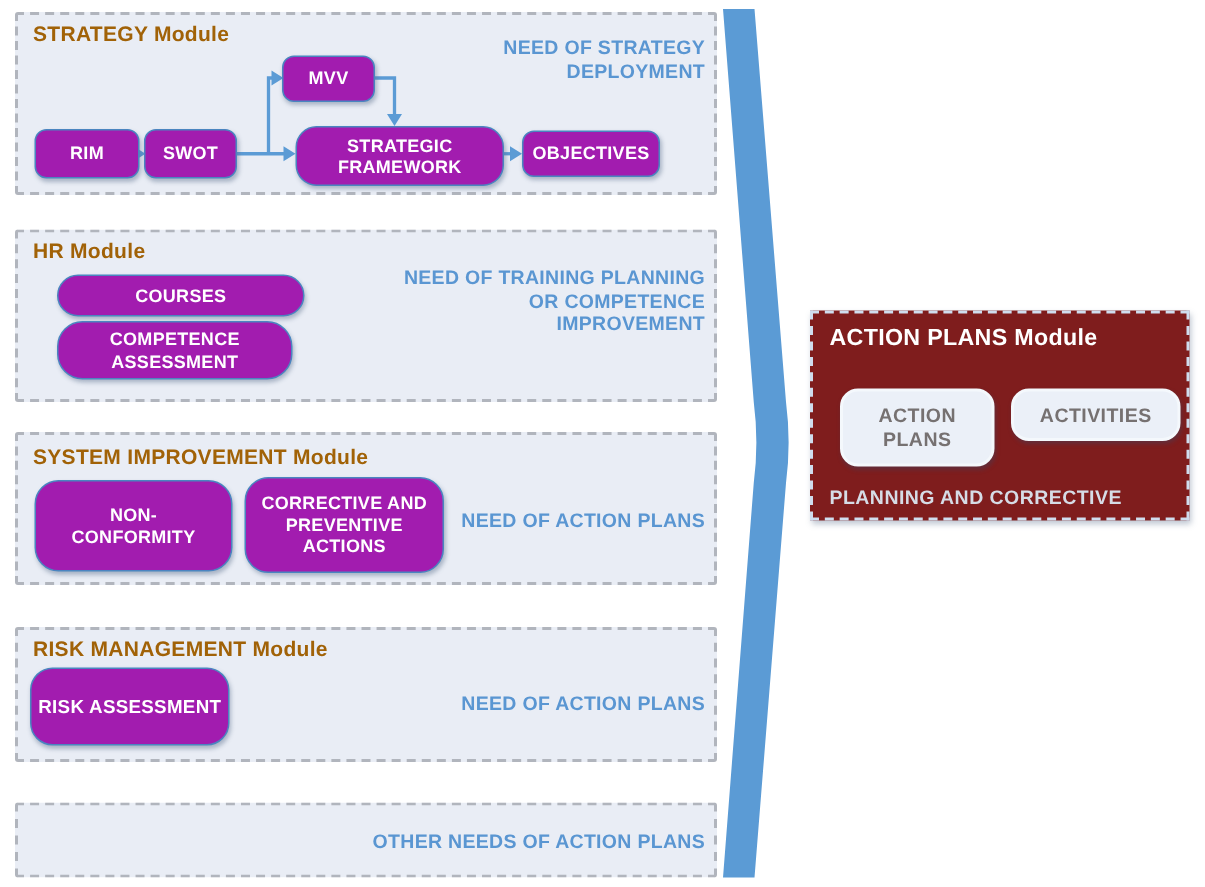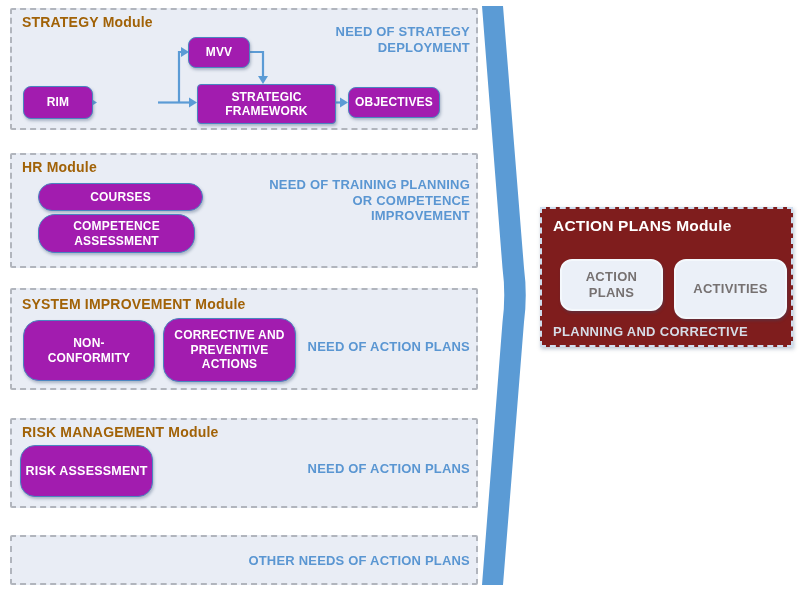--- a/index.html
+++ b/index.html
@@ -71,22 +71,23 @@
       <polygon points="258,76 263,84 268,76"></polygon>
       <polygon points="340,97.5 348,102.5 340,107.5"></polygon>
       <path d="M482,6 L503,6 L524,268 Q527.5,295 524,322 L503,585 L482,585 L502.5,322 Q506,295 502.5,268 Z"></path>
     </g>
   </svg>
 
   <div class="module-title" style="left:22px;top:14px;">STRATEGY Module</div>
   <div class="need-label" style="left:270px;top:24px;width:200px;">NEED OF STRATEGY
 DEPLOYMENT</div>
   <div class="bluebox" style="left:23px;top:86px;width:70px;height:33px;border-radius:8px;text-align:center;">RIM</div>
+  <div class="bluebox" style="left:96px;top:86px;width:62px;height:33px;border-radius:8px;">SWOT</div>
   <div class="bluebox" style="left:188px;top:37px;width:62px;height:31px;border-radius:8px;">MVV</div>
-  <div class="bluebox" style="left:197px;top:84px;width:139px;height:40px;border-radius:4px;">STRATEGIC
+  <div class="bluebox" style="left:197px;top:84px;width:139px;height:40px;border-radius:14px;">STRATEGIC
 FRAMEWORK</div>
   <div class="bluebox" style="left:348px;top:87px;width:92px;height:31px;border-radius:8px;">OBJECTIVES</div>
 
   <div class="module-title" style="left:22px;top:159px;">HR Module</div>
   <div class="need-label" style="left:240px;top:177px;width:230px;">NEED OF TRAINING PLANNING
 OR COMPETENCE
 IMPROVEMENT</div>
   <div class="bluebox" style="left:38px;top:183px;width:165px;height:28px;border-radius:14px;">COURSES</div>
   <div class="bluebox" style="left:38px;top:214px;width:157px;height:39px;border-radius:17px;">COMPETENCE
 ASSESSMENT</div>
@@ -102,17 +103,17 @@
   <div class="module-title" style="left:22px;top:424px;">RISK MANAGEMENT Module</div>
   <div class="need-label" style="left:300px;top:461px;width:170px;">NEED OF ACTION PLANS</div>
   <div class="bluebox" style="left:20px;top:445px;width:133px;height:52px;border-radius:15px;font-size:12.5px;">RISK ASSESSMENT</div>
 
   <div class="need-label" style="left:240px;top:553px;width:230px;">OTHER NEEDS OF ACTION PLANS</div>
 
   <div class="blue-panel">
     <div class="blue-panel-title">ACTION PLANS Module</div>
     <div class="lightbox" style="left:18px;top:50px;width:103px;height:52px;">ACTION
 PLANS</div>
-    <div class="lightbox" style="left:132px;top:50px;width:113px;height:60px;">ACTIVITIES</div>
+    <div class="lightbox" style="left:132px;top:50px;width:113px;height:35px;">ACTIVITIES</div>
     <div class="blue-panel-footer">PLANNING AND CORRECTIVE</div>
   </div>
 
 </div>
 
 </body></html>

